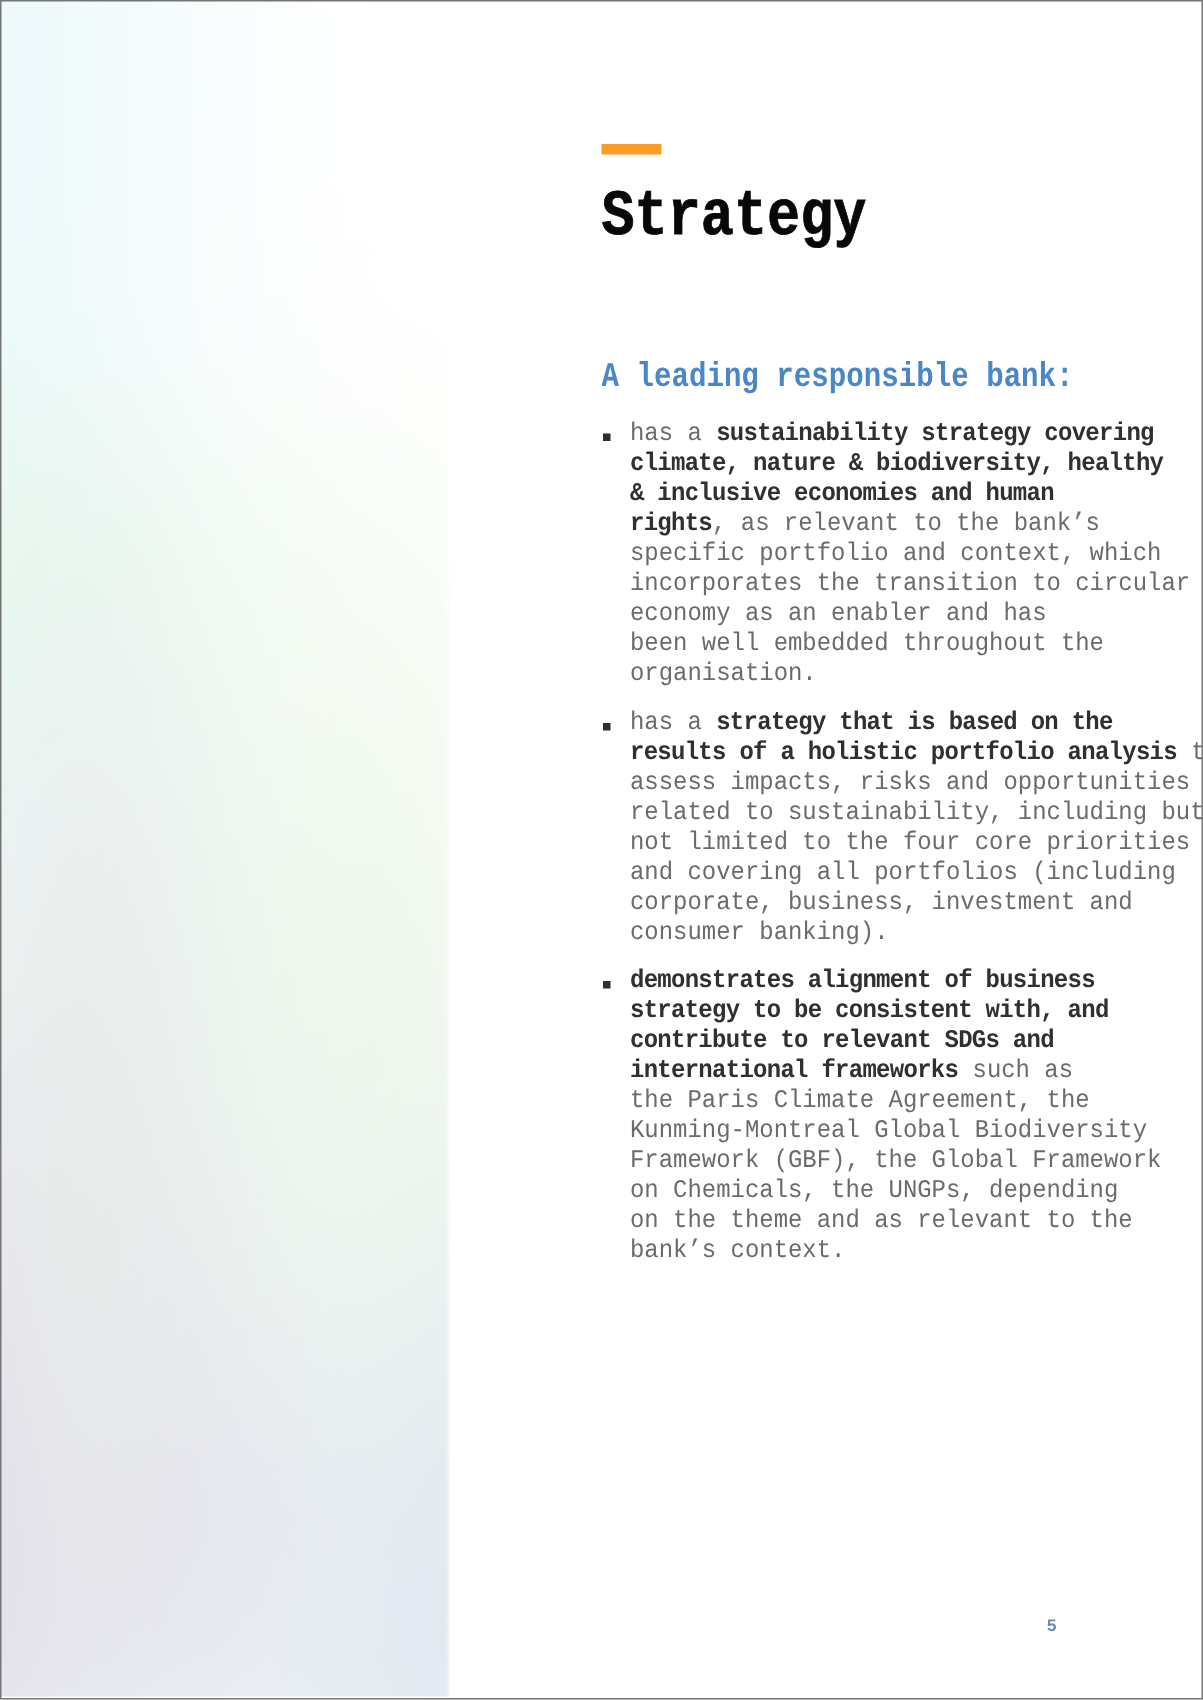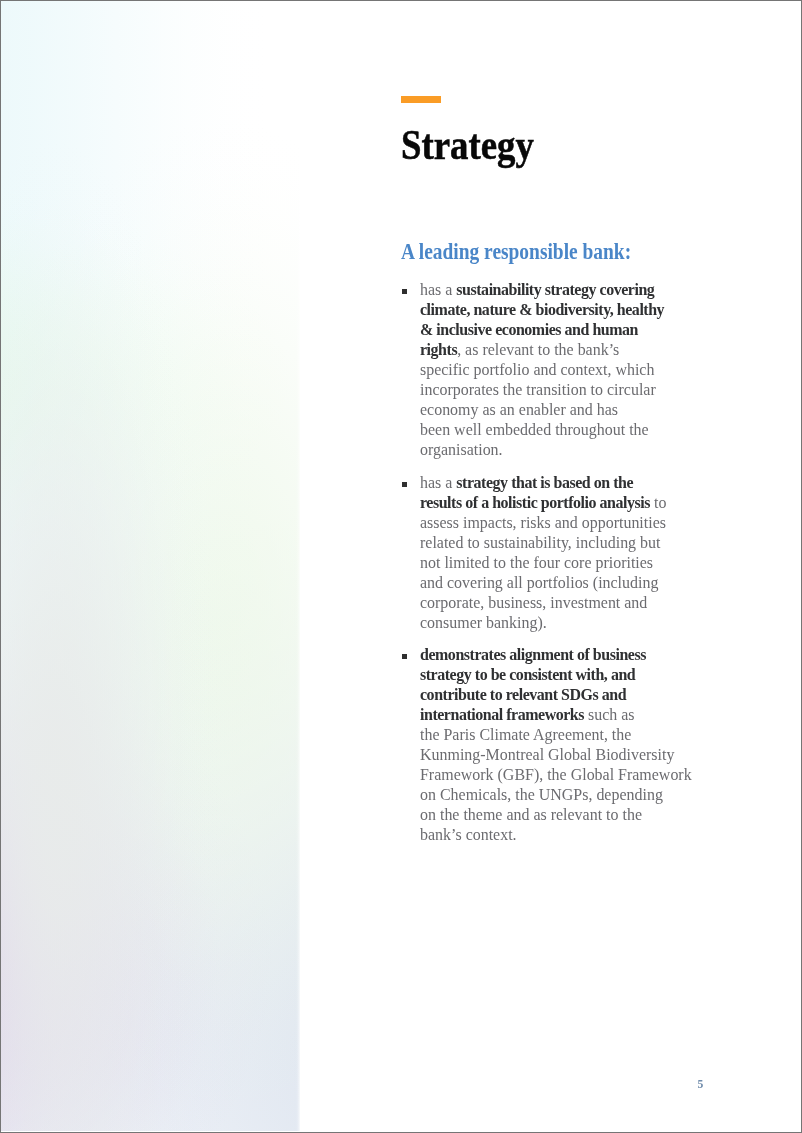--- a/index.html
+++ b/index.html
@@ -8,21 +8,21 @@
     background: #ffffff;
   }
   * { box-sizing: border-box; }
 
   .page {
     position: relative;
     width: 802px;
     height: 1133px;
     background: #ffffff;
     overflow: hidden;
-    font-family: Liberation Serif, serif;
+    font-family: Liberation Mono, monospace;
     -webkit-font-smoothing: antialiased;
   }
 
   .page-frame {
     position: absolute;
     left: 0; top: 0;
     width: 802px;
     height: 1133px;
     border: 1px solid #757575;
     pointer-events: none;

